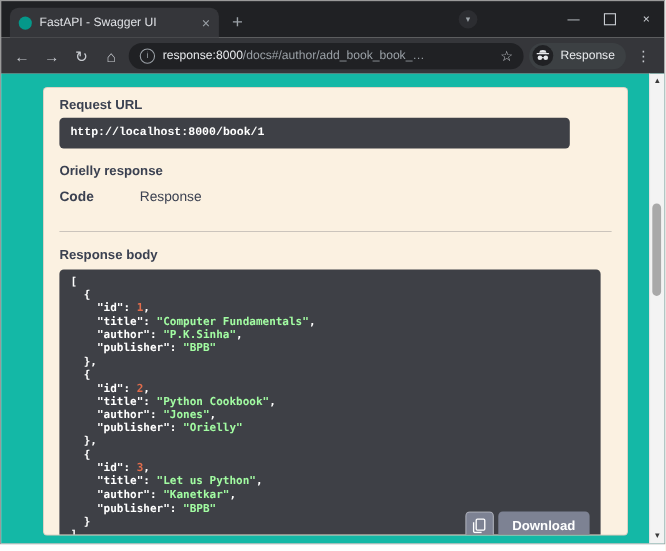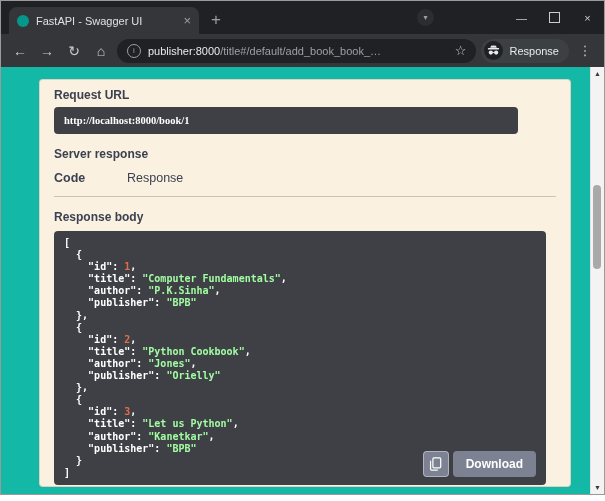--- a/index.html
+++ b/index.html
@@ -37,24 +37,24 @@
                 align-items:center;justify-content:center;}
   .incog-label{color:#e8eaed;font-size:11px;}
   .menu{font-size:13px;}
   
   .content{position:absolute;top:66px;left:0;right:0;bottom:0;background:#14b8a6;}
   .panel{position:absolute;left:38px;right:33px;top:12px;bottom:7px;box-sizing:border-box;
          background:var(--panel-beige,#fbf1e1);border:1px solid rgba(0,0,0,.12);border-radius:4px;
          padding:8px 14px;color:var(--heading-text,#3b4151);overflow:hidden;}
   .h-label{font-size:12px;font-weight:bold;}
   .request-url{margin:5px 38px 0 0;background:var(--code-bg,#3e4046);border-radius:4px;
-               padding:8px 10px;font-family:Liberation Serif, serif;font-size:10.5px;
+               padding:8px 10px;font-family:Liberation Mono, monospace;font-size:10.5px;
                font-weight:bold;color:#fff;white-space:nowrap;overflow:hidden;}
   .server-response{margin-top:13px;}
-  .thead{display:flex;margin-top:10px;padding-bottom:11px;border-bottom:1px solid rgba(59,65,81,.25);}
+  .thead{display:flex;margin-top:10px;padding-bottom:24px;border-bottom:1px solid rgba(59,65,81,.25);}
   .col-code{width:73px;font-size:12.5px;font-weight:bold;flex:0 0 auto;}
   .col-details{flex:1;font-size:12.5px;}
   .trow{display:flex;margin-top:13px;}
   .status-code{width:73px;font-size:13px;flex:0 0 auto;}
   .details-cell{flex:1;margin-right:10px;min-width:0;}
   .body-label{font-size:12px;font-weight:bold;margin-bottom:7px;}
   .codeblock{position:relative;background:var(--code-bg,#3e4046);border-radius:4px;padding:6px 10px;}
   .codeblock pre{margin:0;font-family:"DejaVu Sans Mono",monospace;font-size:10px;line-height:12.1px;
                  font-weight:600;color:#fff;white-space:pre;overflow:hidden;}
   .pn,.key{color:#fff;}
@@ -97,21 +97,21 @@
     </div>
   </div>
 
   <div class="navbar">
     <span class="nav-icon">←</span>
     <span class="nav-icon">→</span>
     <span class="nav-icon">↻</span>
     <span class="nav-icon">⌂</span>
     <div class="addr">
       <i class="info-badge">i</i>
-      <span class="addr-text"><span class="host">publisher:8000</span><span>/title#/default/add_book_book_…</span></span>
+      <span class="addr-text"><span class="host">response:8000</span><span>/docs#/author/add_book_book_…</span></span>
       <span class="star">☆</span>
     </div>
     <div class="incog">
       <span class="incog-circle">
         <svg width="13" height="11" viewBox="0 0 14 12" fill="#e8eaed" xmlns="http://www.w3.org/2000/svg">
           <rect x="0.8" y="3.4" width="12.4" height="1.4" rx="0.7"></rect>
           <path d="M3.4 3.1 L4.3 0.9 Q7 0.3 9.7 0.9 L10.6 3.1 Z"></path>
           <circle cx="4.1" cy="8.2" r="2.3"></circle>
           <circle cx="9.9" cy="8.2" r="2.3"></circle>
           <rect x="6" y="7.6" width="2" height="1"></rect>
@@ -120,21 +120,21 @@
       <span class="incog-label">Response</span>
     </div>
     <span class="nav-icon menu">⋮</span>
   </div>
 
   <div class="content">
     <div class="panel">
       <div class="h-label">Request URL</div>
       <pre class="request-url">http://localhost:8000/book/1</pre>
 
-      <div class="h-label server-response">Server response</div>
+      <div class="h-label server-response">Orielly response</div>
 
       <div class="thead">
         <div class="col-code">Code</div>
         <div class="col-details">Response</div>
       </div>
 
       <div class="trow">
         <div class="details-cell">
           <div class="body-label">Response body</div>
           <div class="codeblock">

